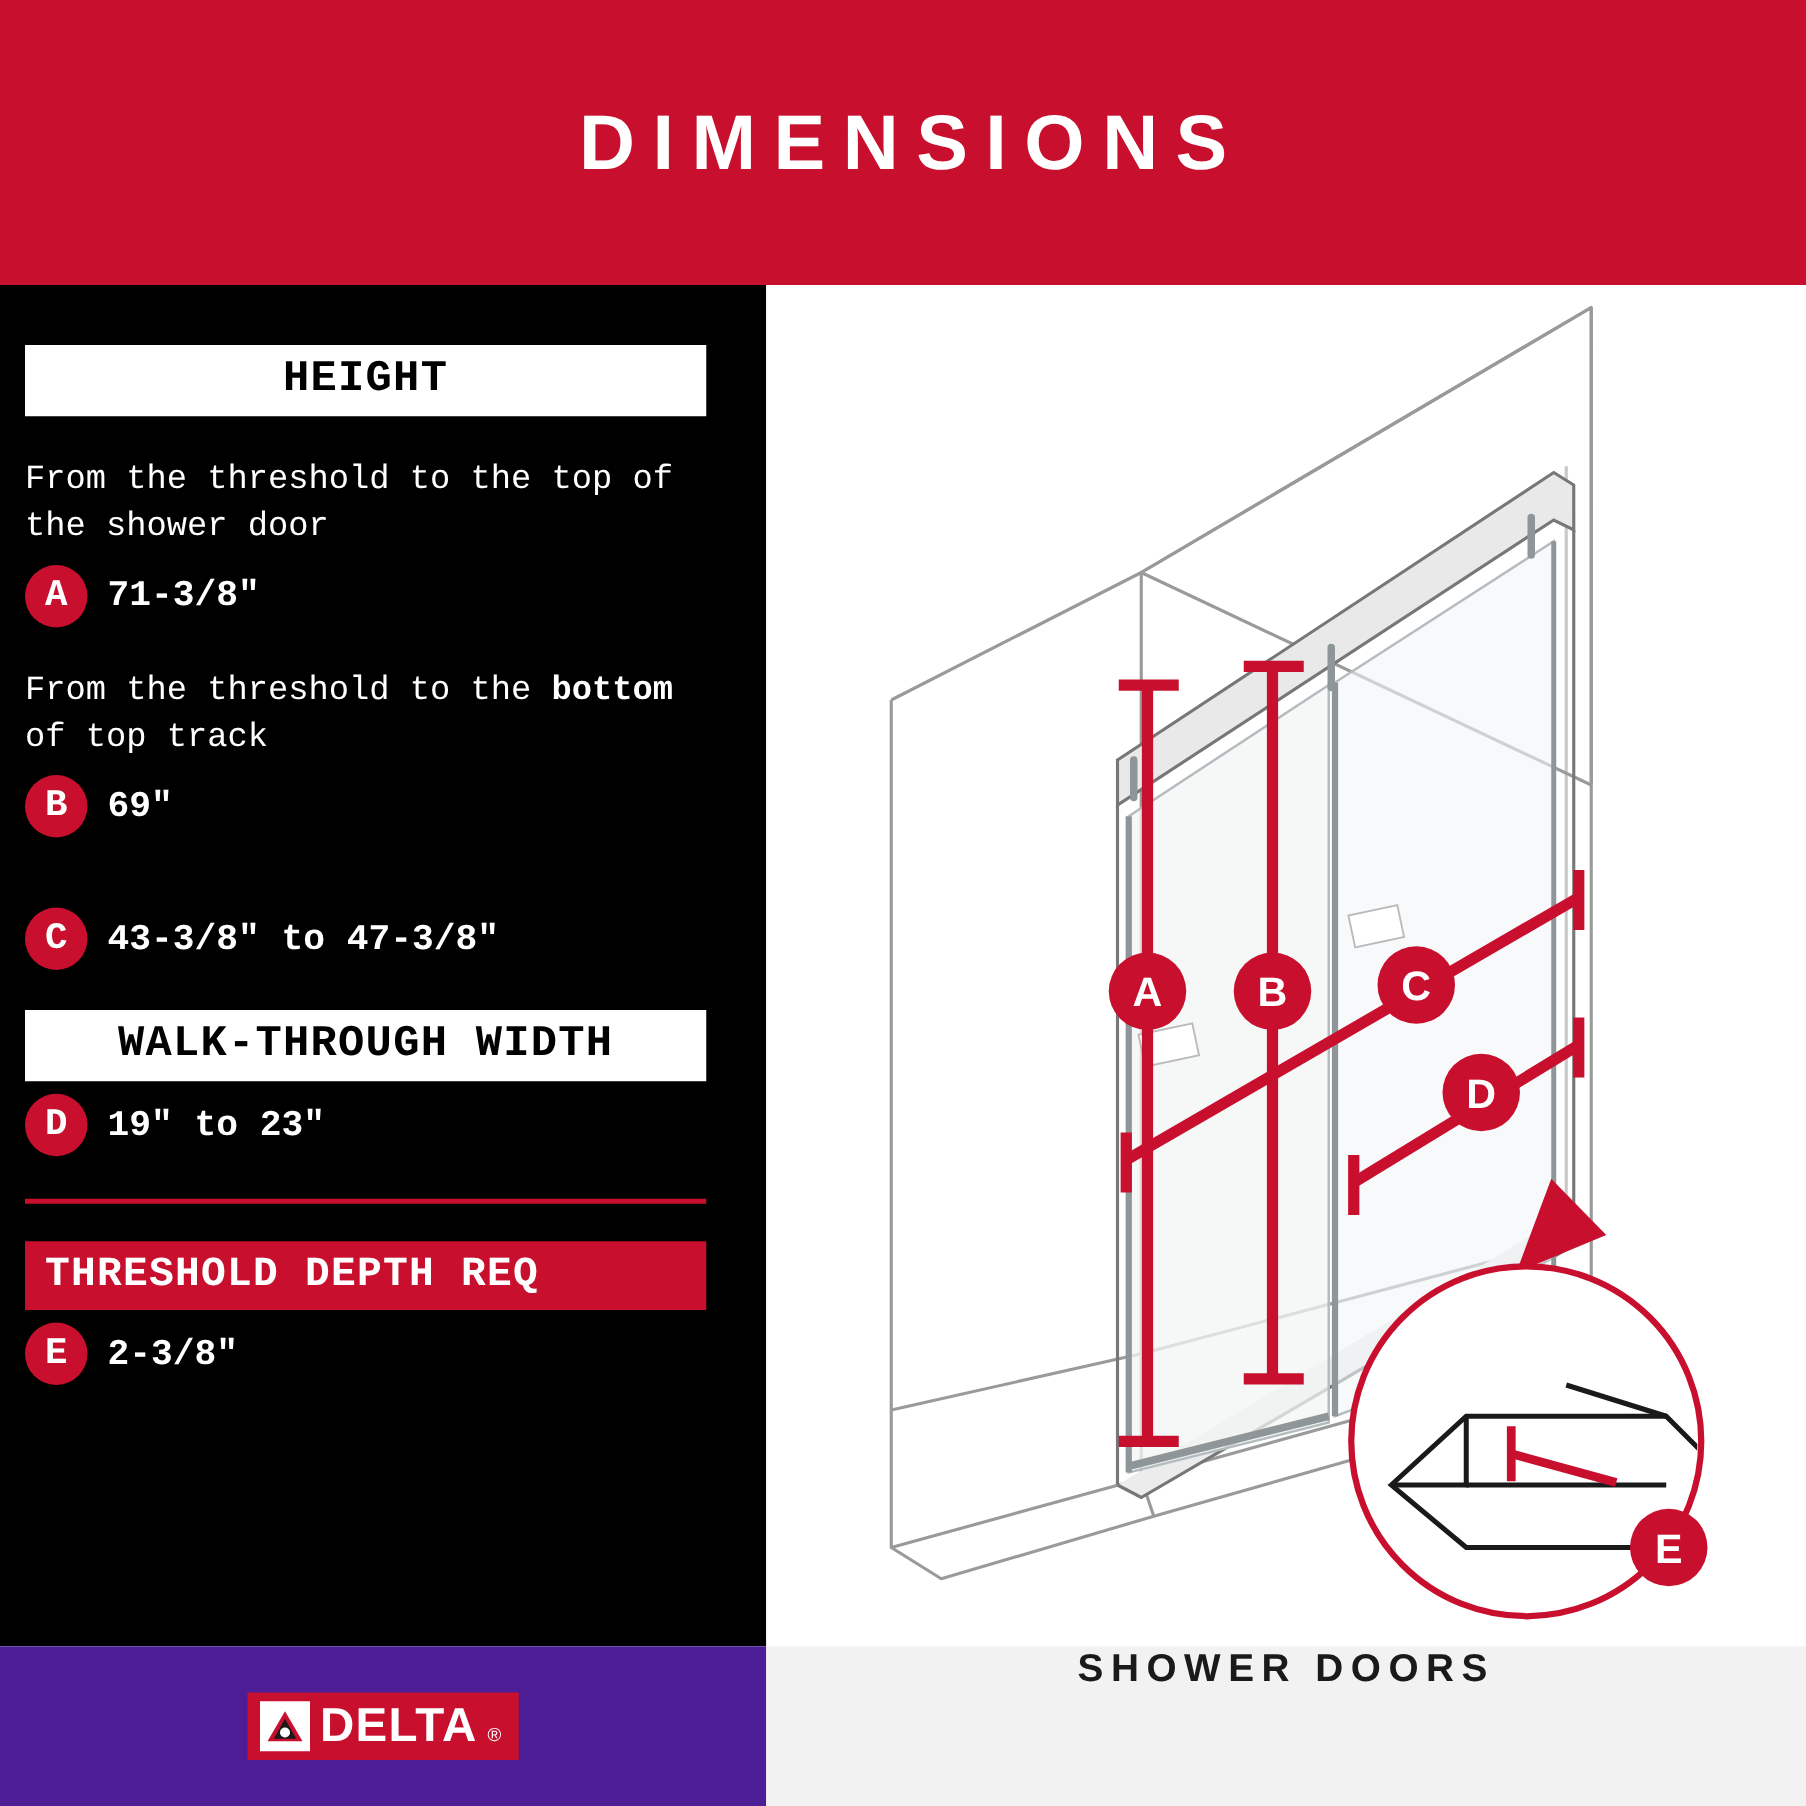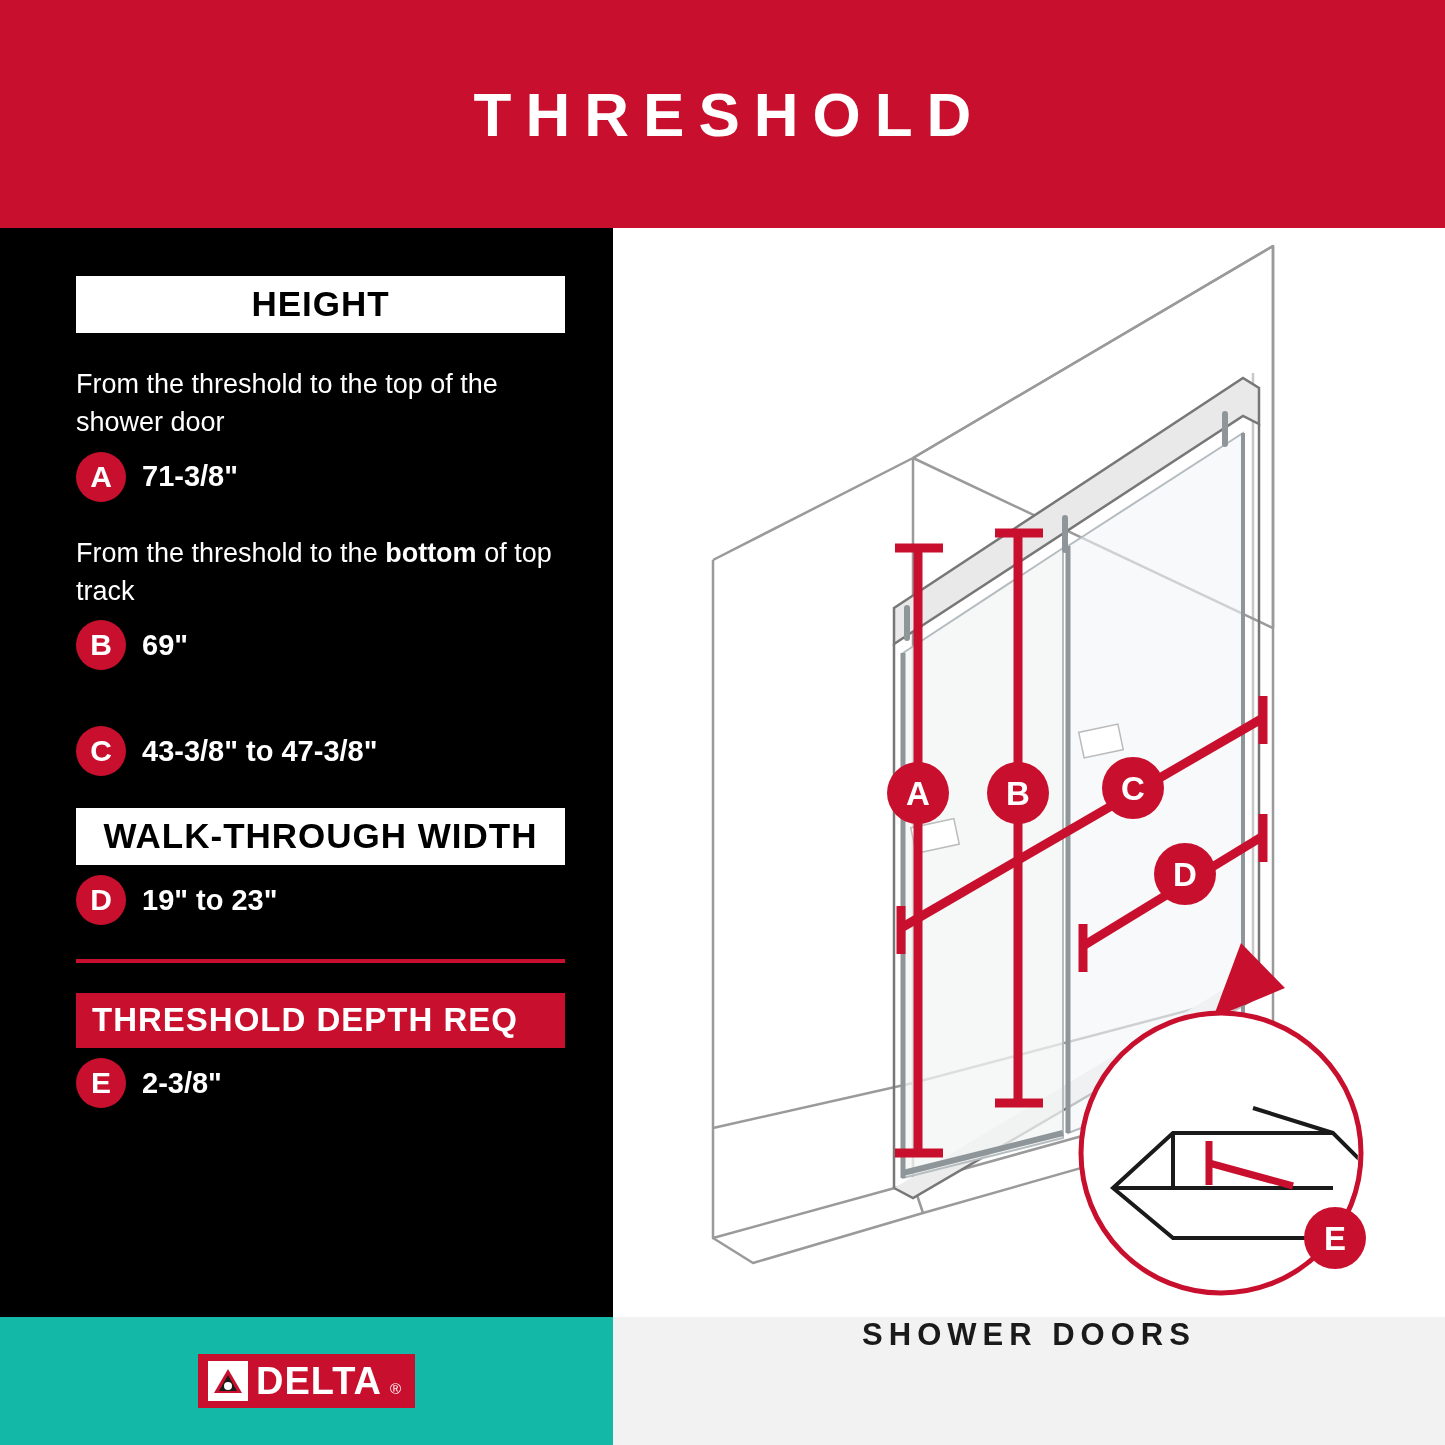--- a/index.html
+++ b/index.html
@@ -30,21 +30,22 @@
     letter-spacing: 14px;
     text-indent: 14px;
   }
 
   
   .left-panel {
     position: absolute;
     left: 0; top: 228px;
     width: 613px; height: 1089px;
     background: #000000;
-    padding: 48px 48px 0 76px;
+    padding: 48px 48px 0 20px;
+    font-family: Liberation Mono, monospace;
   }
   .section-banner {
     background: #ffffff;
     color: #000000;
     font-size: 35px;
     font-weight: bold;
     text-align: center;
     padding: 10px 6px 12px 6px;
     letter-spacing: 1px;
     line-height: 1;
@@ -110,21 +111,21 @@
   .footer {
     position: absolute;
     left: 0; top: 1317px;
     width: 1445px; height: 128px;
     background: #ffffff;
   }
   .footer-left {
     position: absolute;
     left: 0; top: 0;
     width: 613px; height: 128px;
-    background: #14b8a6;
+    background: #4c1d95;
     display: flex;
     align-items: center;
     justify-content: center;
   }
   .footer-right {
     position: absolute;
     left: 613px; top: 0;
     width: 832px; height: 128px;
     background: #f2f2f2;
     display: flex;
@@ -161,21 +162,21 @@
     color: #ffffff;
     font-size: 15px;
     align-self: flex-end;
     margin-bottom: 4px;
   }
 </style>
 </head>
 <body>
 
 <div class="header">
-  <div class="header-title">THRESHOLD</div>
+  <div class="header-title">DIMENSIONS</div>
 </div>
 
 <div class="left-panel">
 
   <div class="section-banner">HEIGHT</div>
   <div class="desc">From the threshold to the top of the shower door</div>
   <div class="measure-row">
     <div class="badge">A</div>
     <div class="measure-value">71-3/8"</div>
   </div>

